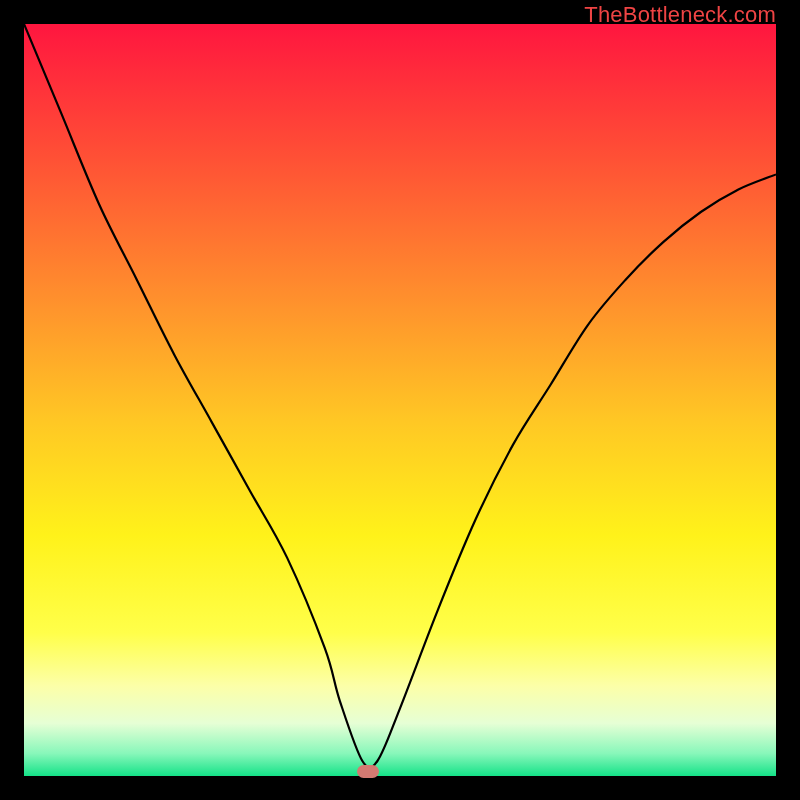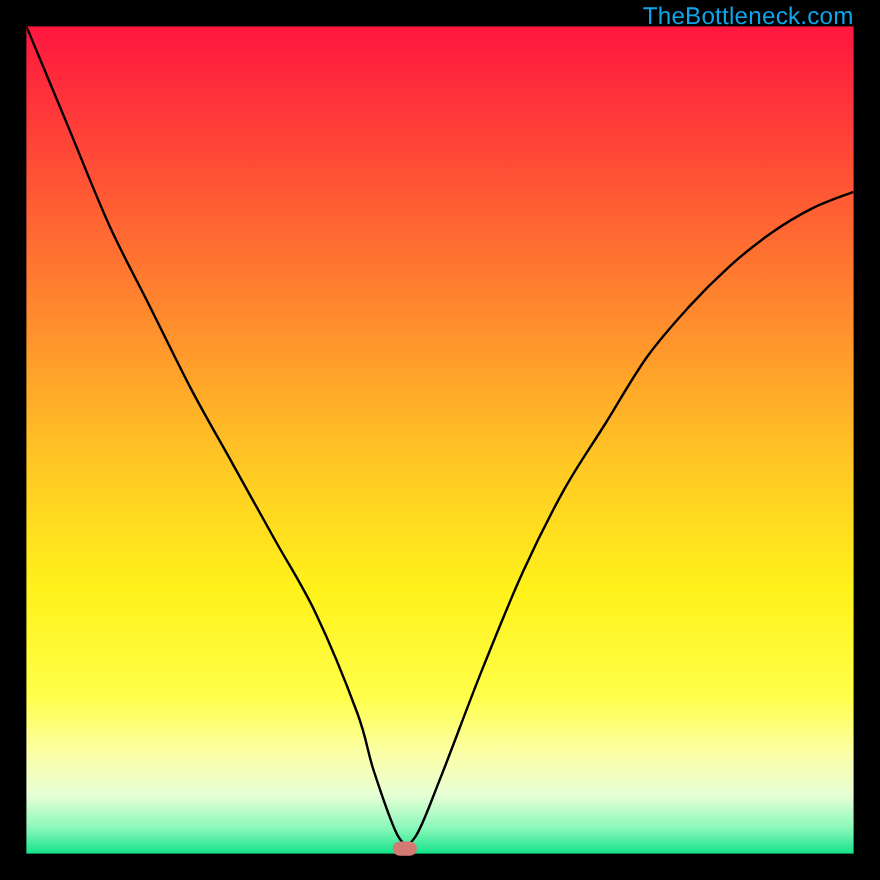--- a/index.html
+++ b/index.html
@@ -32,21 +32,21 @@
       #fcffa8 88%,
       #e6ffd5 93%,
       #88f7ba 97%,
       #14e288 100%
     );
   }
   .watermark {
     position: absolute;
     right: 24px;
     top: 2px;
-    color: #0ea5e9;
+    color: #ef4444;
     font-size: 22px;
     font-weight: 500;
     letter-spacing: 0.2px;
   }
   svg.curve {
     position: absolute;
     left: 0;
     top: 0;
     width: 752px;
     height: 752px;

